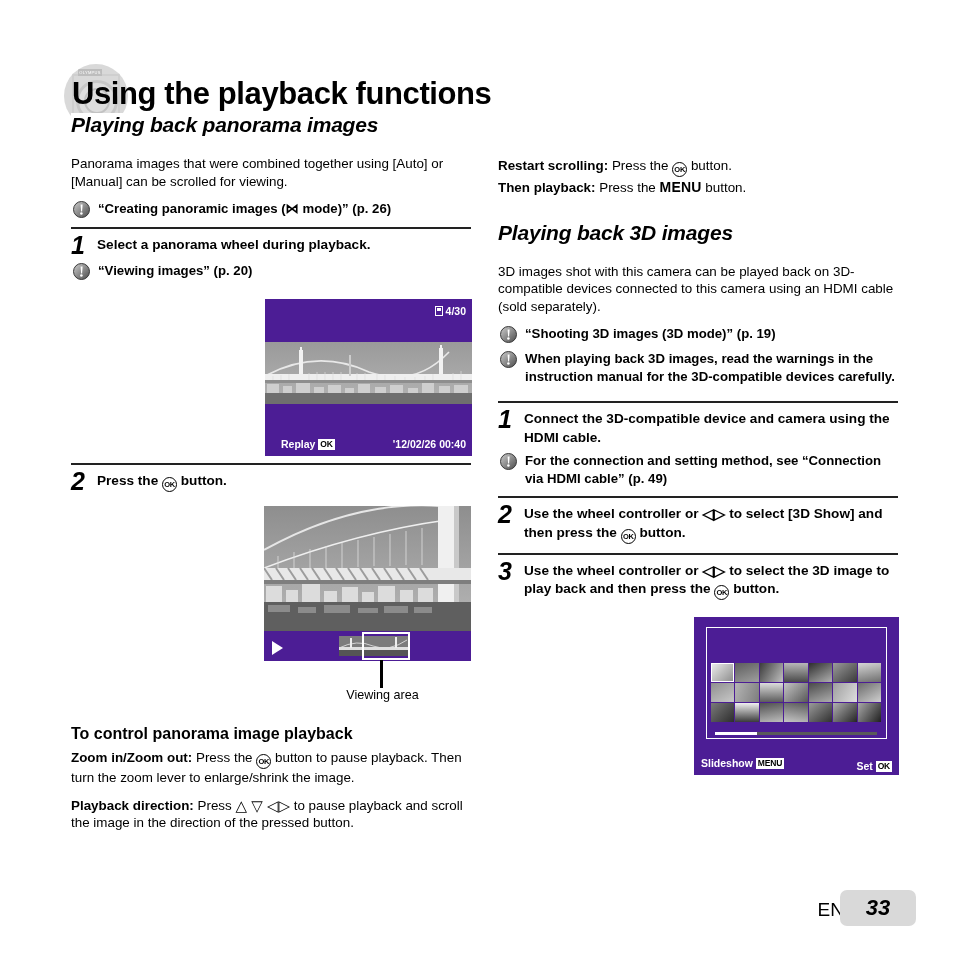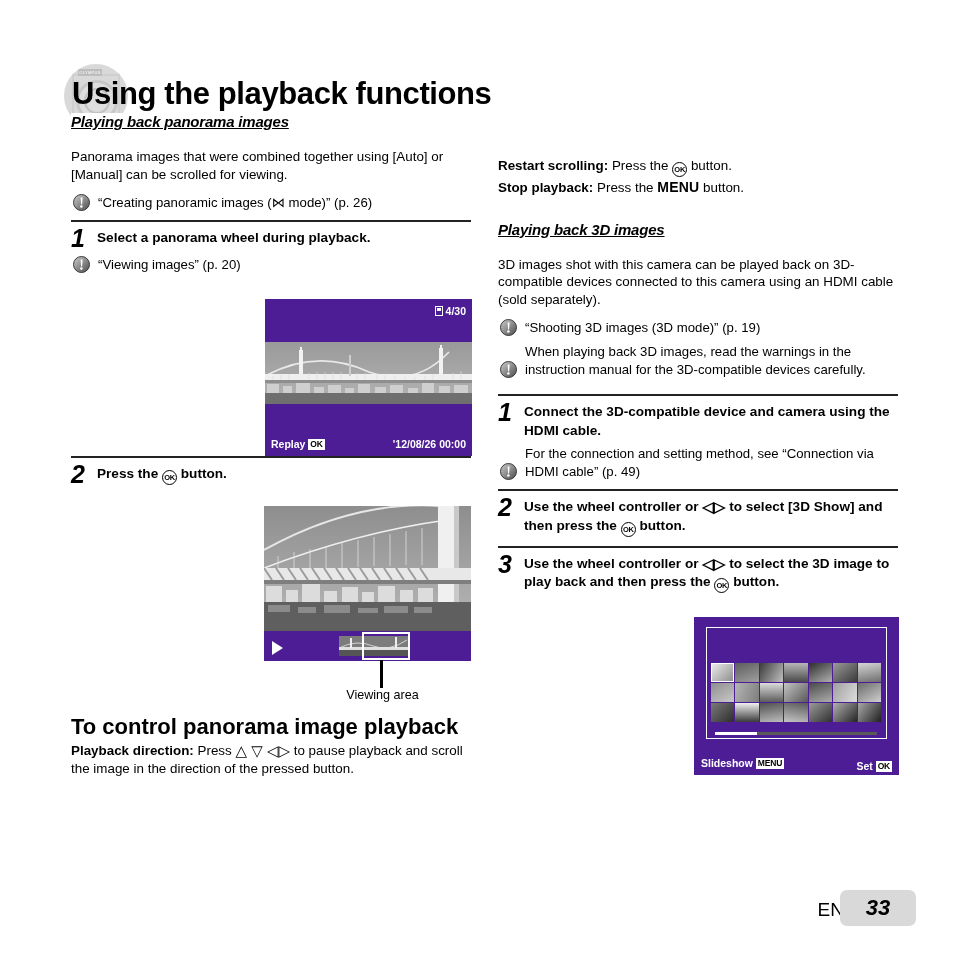--- a/index.html
+++ b/index.html
@@ -92,28 +92,27 @@
   .col-right {
     position: absolute;
     left: 498px; top: 113px;
     width: 400px;
     margin-top: 44px;
   }
 
   
   .sec-head {
     position: relative;
-    font-size: 15px;
+    font-size: 21px;
     font-weight: bold;
     font-style: italic;
     letter-spacing: -0.2px;
     padding-bottom: 6px;
     margin-bottom: 12px;
     white-space: nowrap;
-    text-decoration: underline;
   }
   .sec-head::after {
     content: "";
     position: absolute;
     left: 0; bottom: 0;
     width: 100%;
     height: 7px;
     background: #d0d0d0;
     z-index: -1;
   }
@@ -128,23 +127,24 @@
   .body-txt {
     font-size: 13.4px;
     line-height: 17.5px;
     margin: 0 0 10px 0;
   }
   .b { font-weight: bold; }
 
   
   .note {
     display: flex;
-    align-items: flex-end;
+    align-items: flex-start;
     margin: 0 0 7px 0;
     padding-left: 2px;
+    font-weight: bold;
   }
   .note-ico {
     flex: 0 0 auto;
     width: 17px; height: 17px;
     margin: 1px 8px 0 0;
     position: relative;
   }
   .note-ico svg { display: block; }
   .note-txt {
     font-size: 13.2px;
@@ -240,21 +240,21 @@
     left: 265px; top: 299px;
     width: 207px; height: 157px;
   }
   #cam1 .strip {
     position: absolute;
     left: 0; top: 43px;
     width: 207px; height: 62px;
     overflow: hidden;
   }
   #cam1 .top-osd { right: 6px; top: 6px; }
-  #cam1 .bl-osd  { left: 6px;  bottom: 6px; }
+  #cam1 .bl-osd  { left: 16px;  bottom: 6px; }
   #cam1 .br-osd  { right: 6px; bottom: 6px; }
   .card-ico {
     display: inline-block;
     width: 8px; height: 10px;
     border: 1px solid #fff;
     box-sizing: border-box;
     vertical-align: -1px;
     margin-right: 3px;
     position: relative;
   }
@@ -444,43 +444,49 @@
         <div class="step-txt">
           <span>Press the</span>
           <span class="ok-btn">OK</span>
           <span>button.</span>
         </div>
       </div>
     </div>
 
     <div style="height:222px"></div>
 
-    <div class="body-txt b" style="font-size:22px;line-height:21px;margin-bottom:5px;">To control panorama image playback</div>
-
+    <div class="body-txt b" style="font-size:16px;line-height:21px;margin-bottom:5px;">To control panorama image playback</div>
+
+    <p class="body-txt">
+      <span class="b">Zoom in/Zoom out:</span>
+      <span>Press the</span>
+      <span class="ok-btn">OK</span>
+      <span>button to pause playback. Then turn the zoom lever to enlarge/shrink the image.</span>
+    </p>
 
     <p class="body-txt">
       <span class="b">Playback direction:</span>
       <span>Press</span>
       <span class="arrow">△ ▽ ◁▷</span>
       <span>to pause playback and scroll the image in the direction of the pressed button.</span>
     </p>
 
   </div>
 
   <div class="col-right">
 
     <p class="body-txt" style="margin-bottom:2px">
       <span class="b">Restart scrolling:</span>
       <span>Press the</span>
       <span class="ok-btn">OK</span>
       <span>button.</span>
     </p>
 
     <p class="body-txt" style="margin-bottom:24px">
-      <span class="b">Stop playback:</span>
+      <span class="b">Then playback:</span>
       <span>Press the</span>
       <span class="menu-word">MENU</span>
       <span>button.</span>
     </p>
 
     <div class="sec-head">
       <span class="txt">Playing back 3D images</span>
     </div>
 
     <p class="body-txt">3D images shot with this camera can be played back on 3D-compatible devices connected to this camera using an HDMI cable (sold separately).</p>
@@ -591,21 +597,21 @@
         </g>
       </svg>
     </div>
     <div class="cam-osd top-osd">
       <span class="card-ico"></span><span>4/30</span>
     </div>
     <div class="cam-osd bl-osd">
       <span>Replay</span>
       <span class="badge">OK</span>
     </div>
-    <div class="cam-osd br-osd">'12/08/26  00:00</div>
+    <div class="cam-osd br-osd">'12/02/26  00:40</div>
   </div>
 
   <div class="cam" id="cam2">
     <div class="photo">
       <svg width="207" height="125" viewBox="0 0 207 125" preserveAspectRatio="none">
         <defs>
           <linearGradient id="sky2" x1="0" y1="0" x2="0" y2="1">
             <stop offset="0" stop-color="#8e8e8e"></stop>
               <stop offset="1" stop-color="#b8b8b8"></stop>
           </linearGradient>

